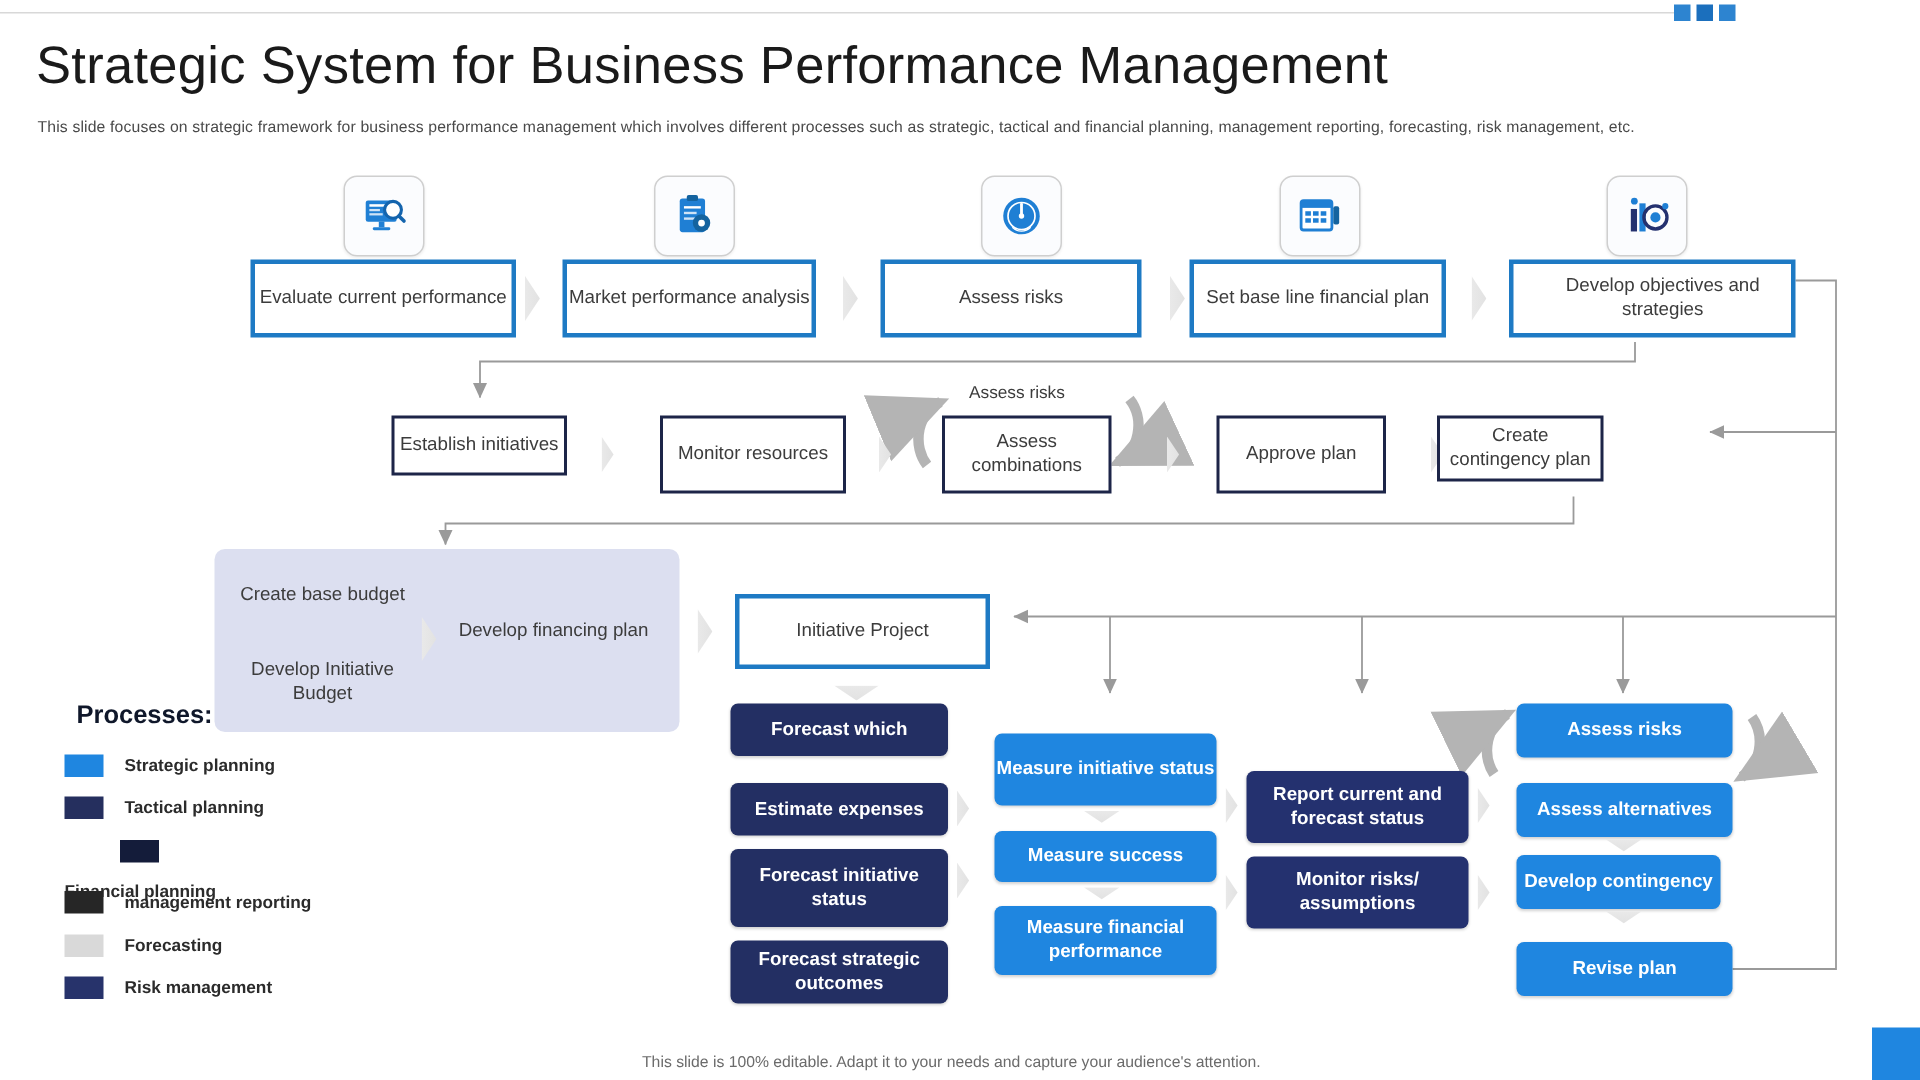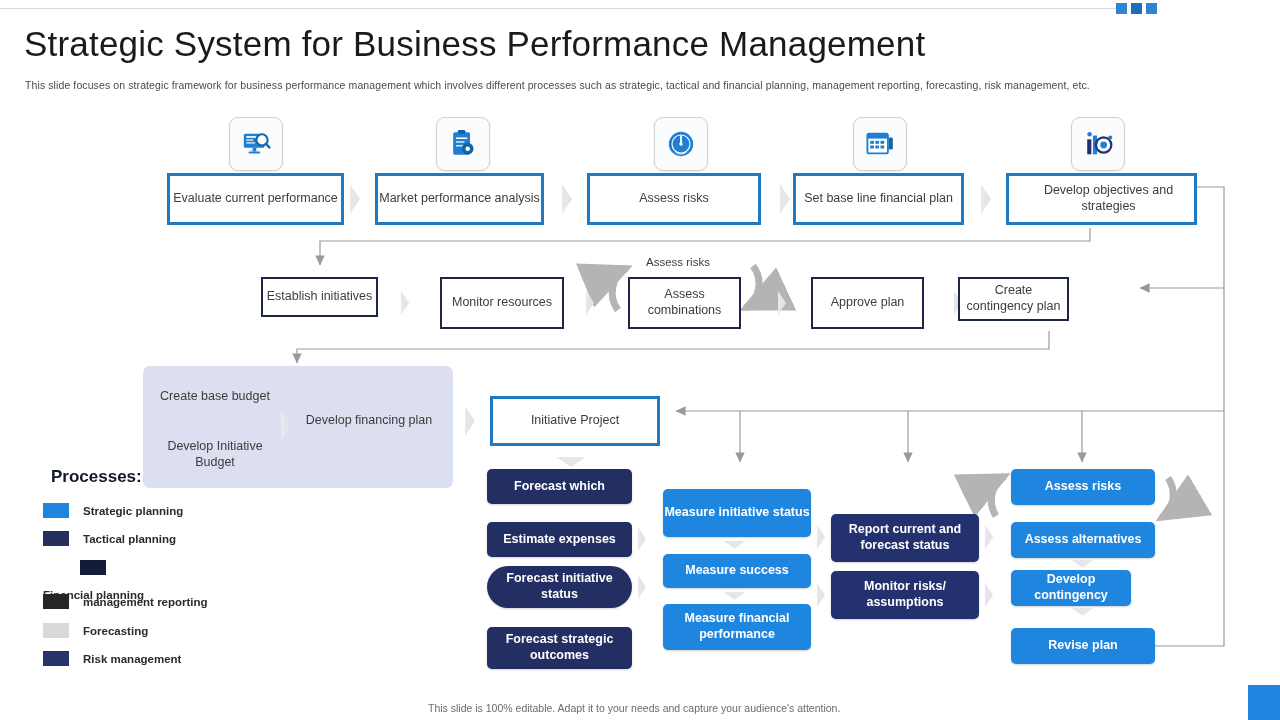--- a/index.html
+++ b/index.html
@@ -284,21 +284,21 @@
     <span class="legend-sw" style="background:#27336b;"></span>
     <span class="legend-lb">Risk management</span>
   </div>
 
   <div class="box pill pill-navy-dark" style="left:487px;top:469px;width:145px;height:35px;">
     <span>Forecast which</span>
   </div>
   <div class="box pill pill-navy-dark" style="left:487px;top:522px;width:145px;height:35px;">
     <span>Estimate expenses</span>
   </div>
-  <div class="box pill pill-navy-dark" style="left:487px;top:566px;width:145px;height:42px;border-radius:21px;">
+  <div class="box pill pill-navy-dark" style="left:487px;top:566px;width:145px;height:52px;">
     <span>Forecast initiative status</span>
   </div>
   <div class="box pill pill-navy-dark" style="left:487px;top:627px;width:145px;height:42px;">
     <span>Forecast strategic outcomes</span>
   </div>
   <div class="chev sm" style="left:638px;top:527px;"></div>
   <div class="chev sm" style="left:638px;top:575px;"></div>
 
   <div class="box pill pill-blue" style="left:663px;top:489px;width:148px;height:48px;">
     <span>Measure initiative status</span>
@@ -322,21 +322,21 @@
   </div>
   <div class="chev sm" style="left:985px;top:525px;"></div>
   <div class="chev sm" style="left:985px;top:583px;"></div>
 
   <div class="box pill pill-blue" style="left:1011px;top:469px;width:144px;height:36px;">
     <span>Assess  risks</span>
   </div>
   <div class="box pill pill-blue" style="left:1011px;top:522px;width:144px;height:36px;">
     <span>Assess  alternatives</span>
   </div>
-  <div class="box pill pill-blue" style="left:1011px;top:570px;width:120px;height:36px;">
+  <div class="box pill pill-blue" style="left:1011px;top:570px;width:136px;height:36px;">
     <span>Develop contingency</span>
   </div>
   <div class="box pill pill-blue" style="left:1011px;top:628px;width:144px;height:36px;">
     <span>Revise plan</span>
   </div>
   <div class="chev sm" style="left:1076px;top:554px;transform:rotate(90deg);"></div>
   <div class="chev sm" style="left:1076px;top:602px;transform:rotate(90deg);"></div>
 
   <div class="footer-note">This slide is 100% editable.  Adapt it to your needs and capture your audience's attention.</div>
   <div class="corner-block"></div>

